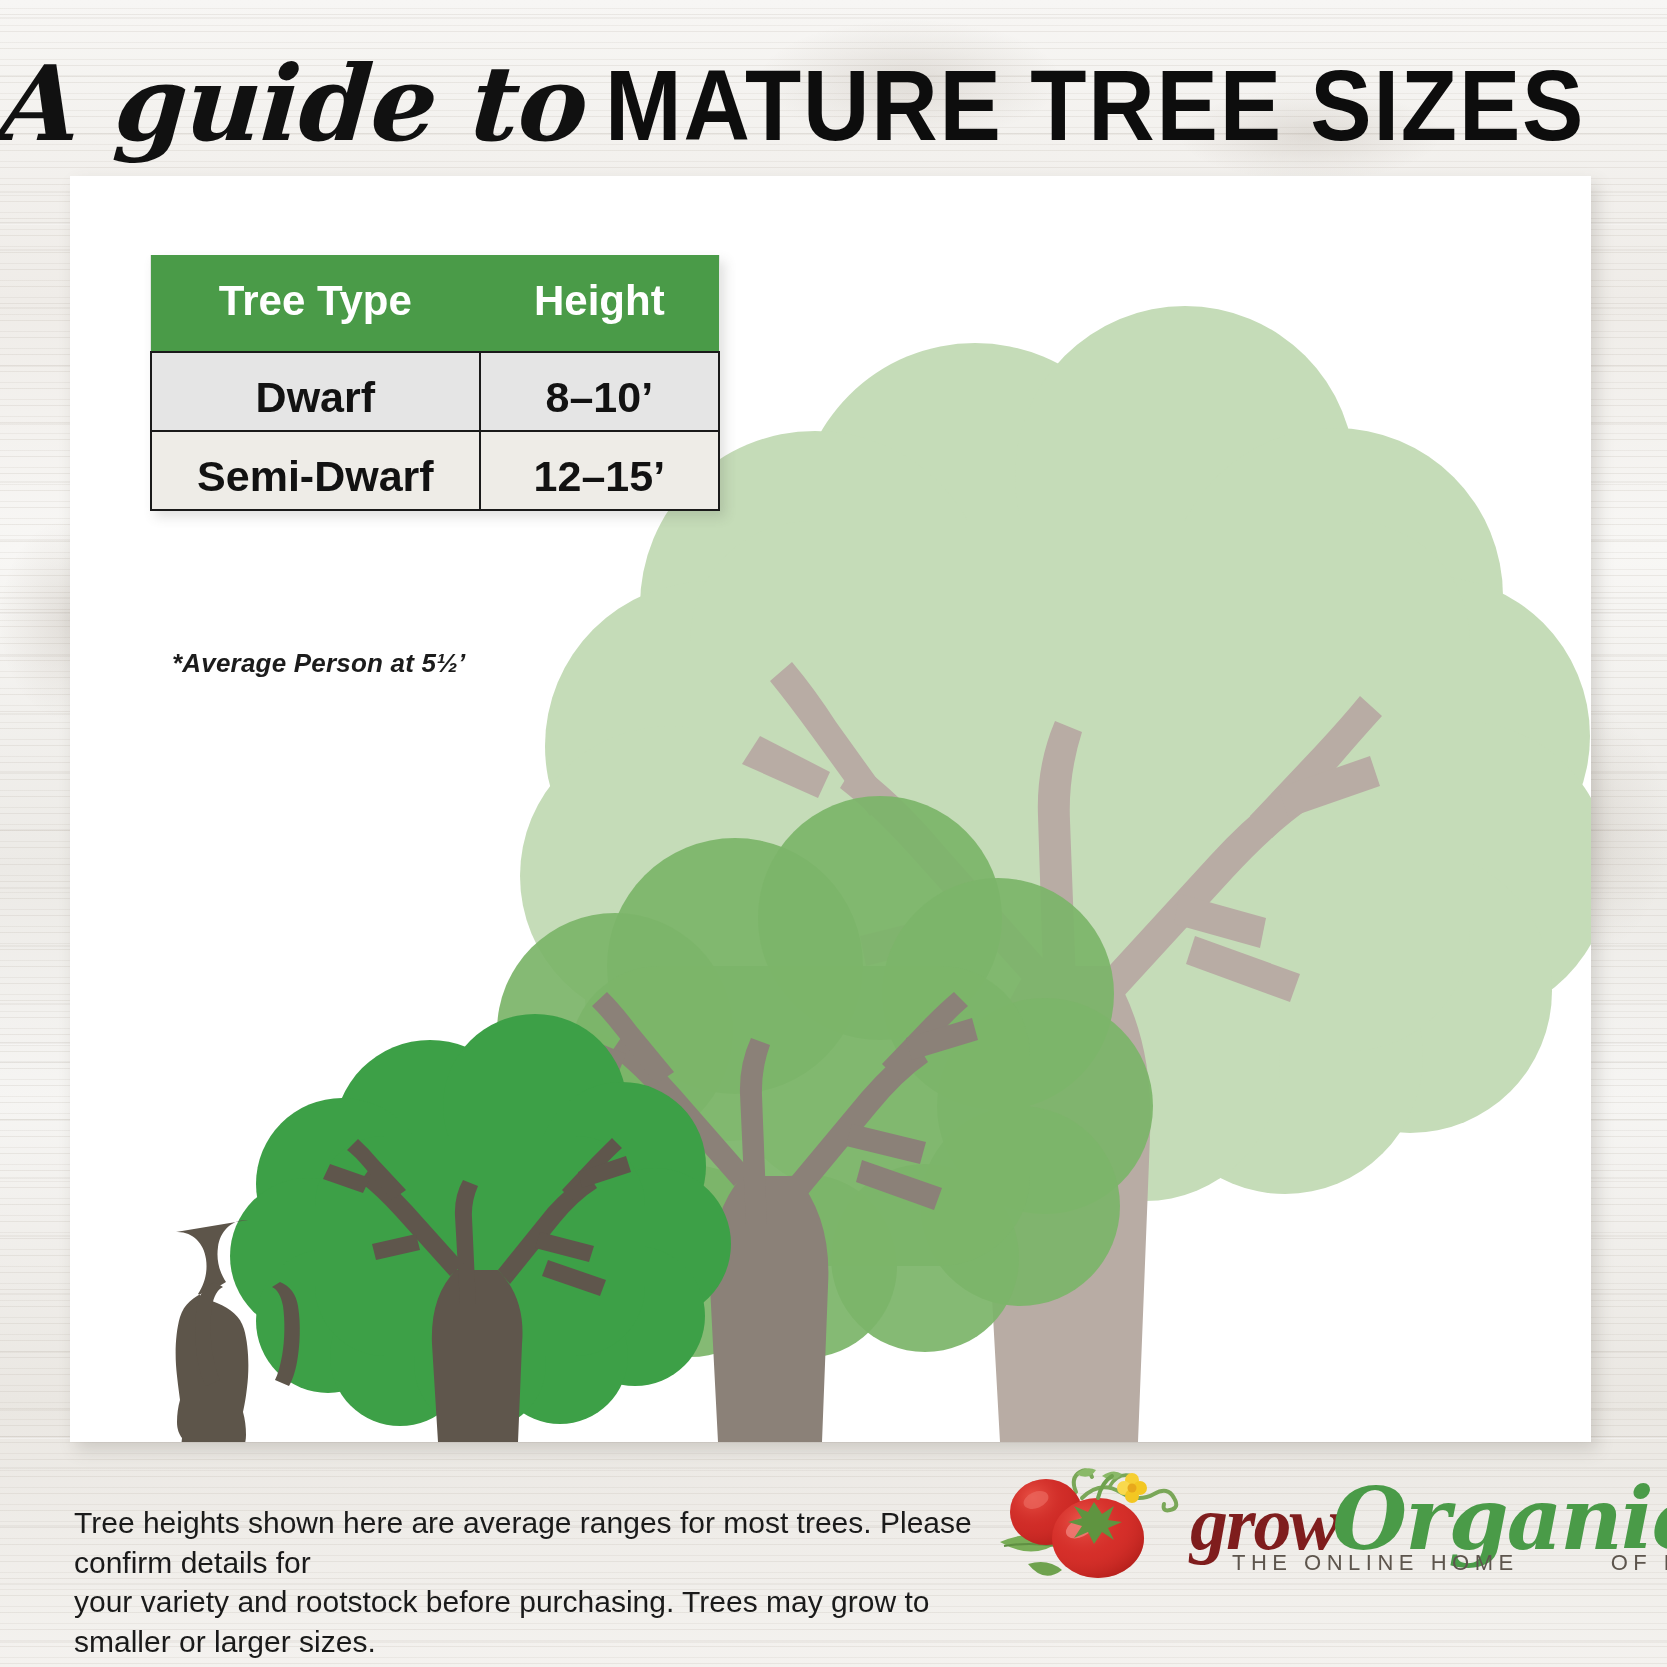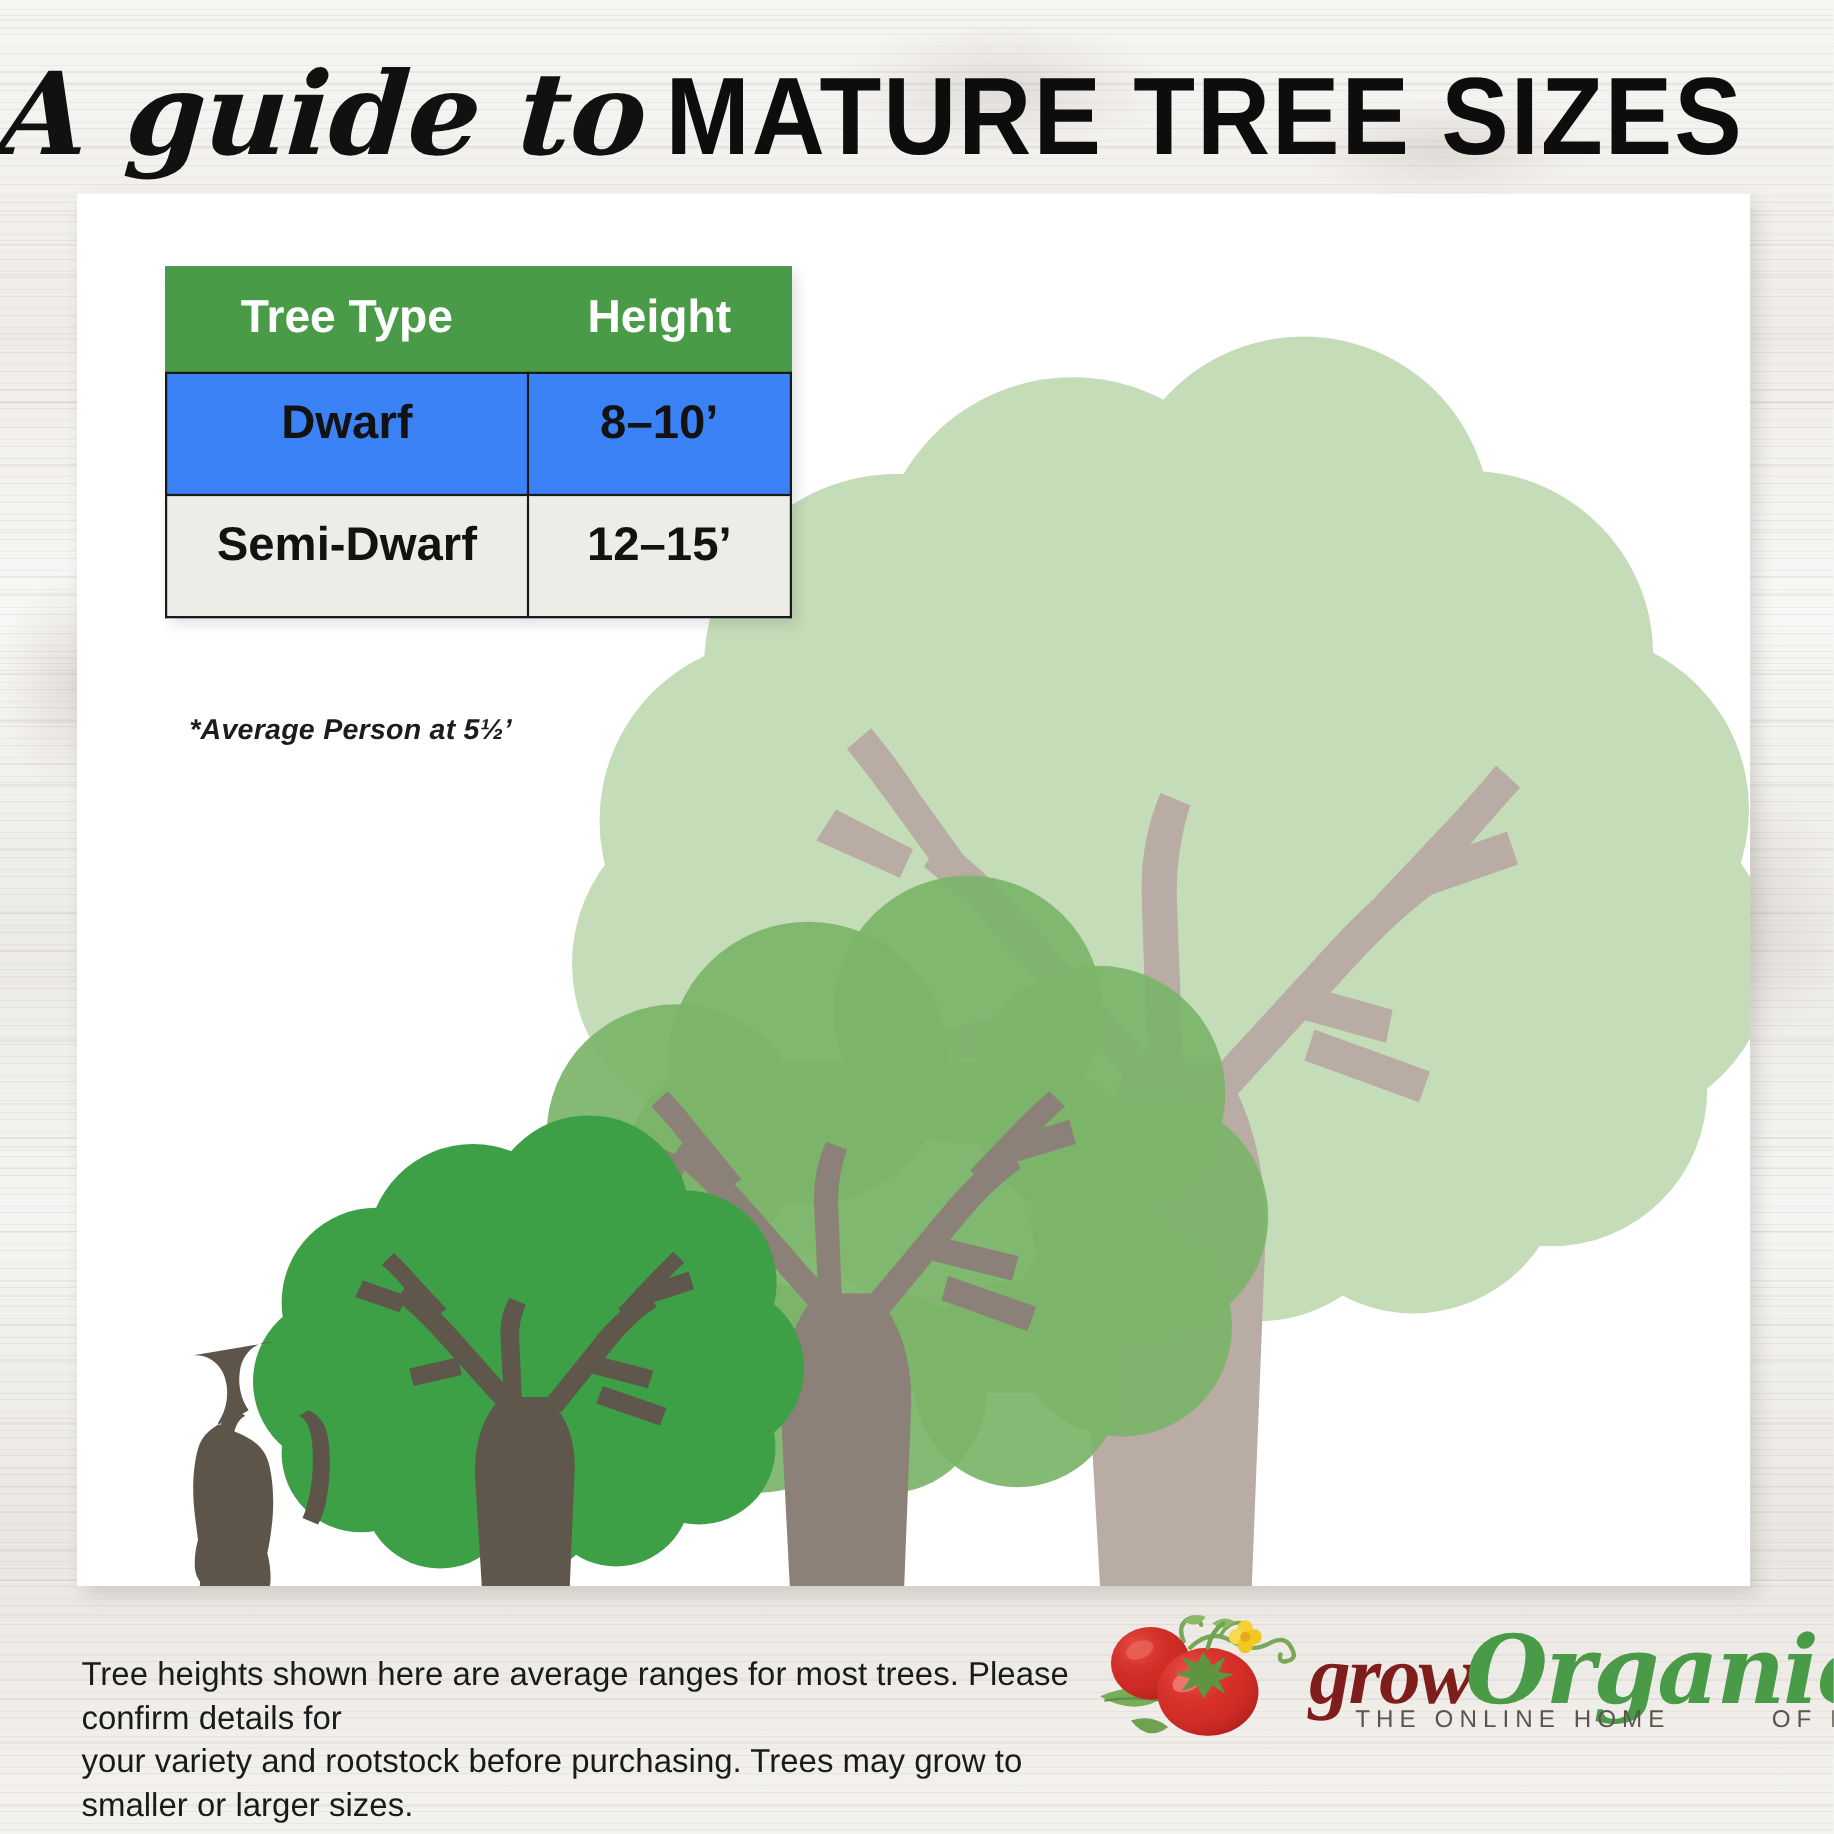--- a/index.html
+++ b/index.html
@@ -69,42 +69,42 @@
     letter-spacing:2px;
     transform:scaleX(.92);
     display:inline-block;
     transform-origin:left center;
     vertical-align:baseline;
     margin-left:18px;
   }
 
   
   #size-table{
-    position:absolute; left:80px; top:66px;
+    position:absolute; left:80px; top:79px;
     width:570px;
     border-collapse:collapse;
     box-shadow:5px 6px 11px rgba(80,75,70,.17);
     z-index:20;
-    background:#3b82f6;
+    background:#e5e5e5;
   }
   #size-table th{
     background:#4a9b48; color:#ffffff;
     font-size:42px; font-weight:700;
     font-family:"Liberation Sans Narrow","Liberation Sans",sans-serif;
     padding:22px 0 26px 0;
     border:none;
     text-align:center;
   }
   #size-table th.col-type{ width:330px; }
   #size-table th.col-height{ width:240px; }
   #size-table td{
     font-size:43px; font-weight:700; color:#121212;
     font-family:"Liberation Sans Narrow","Liberation Sans",sans-serif;
     text-align:center;
-    padding:20px 0 40px 0;
+    padding:20px 0 8px 0;
     border:2px solid #1a1a1a;
   }
   #size-table tr.alt td{ background:#eeece7;text-align:center; }
   #size-table tr td:first-child{ border-left:2px solid #1a1a1a; }
   #size-table thead tr th:first-child{ }
 
   #footnote{
     position:absolute; left:82px; top:472px;
     font-family:"Liberation Sans", sans-serif;
     font-style:italic; font-weight:700;

